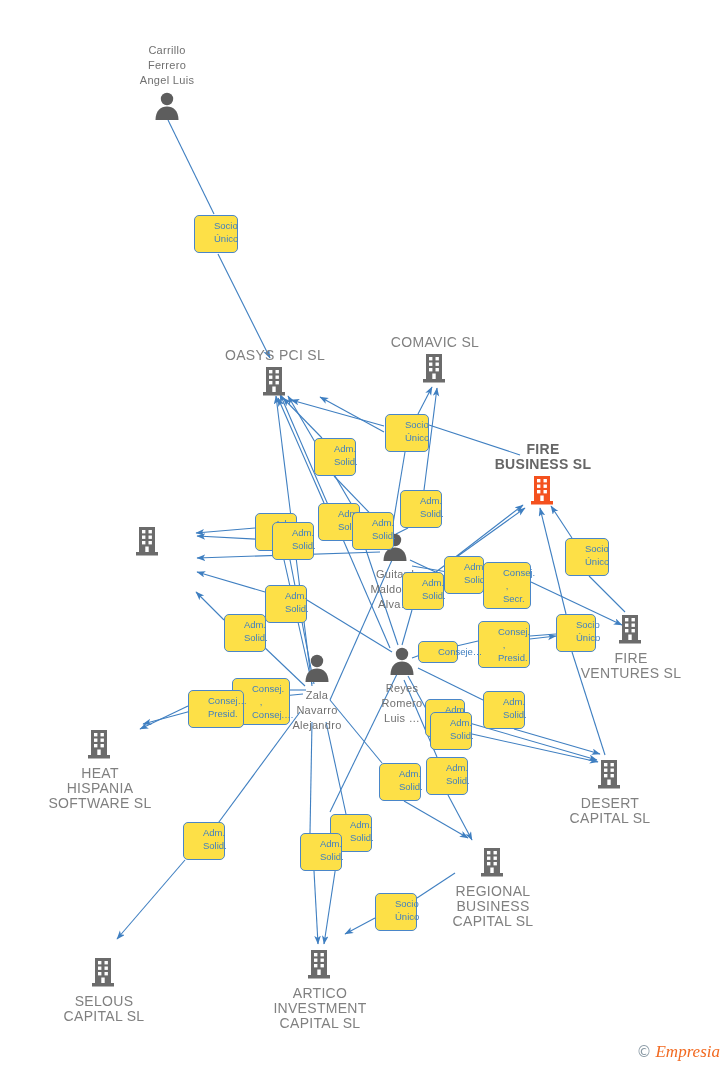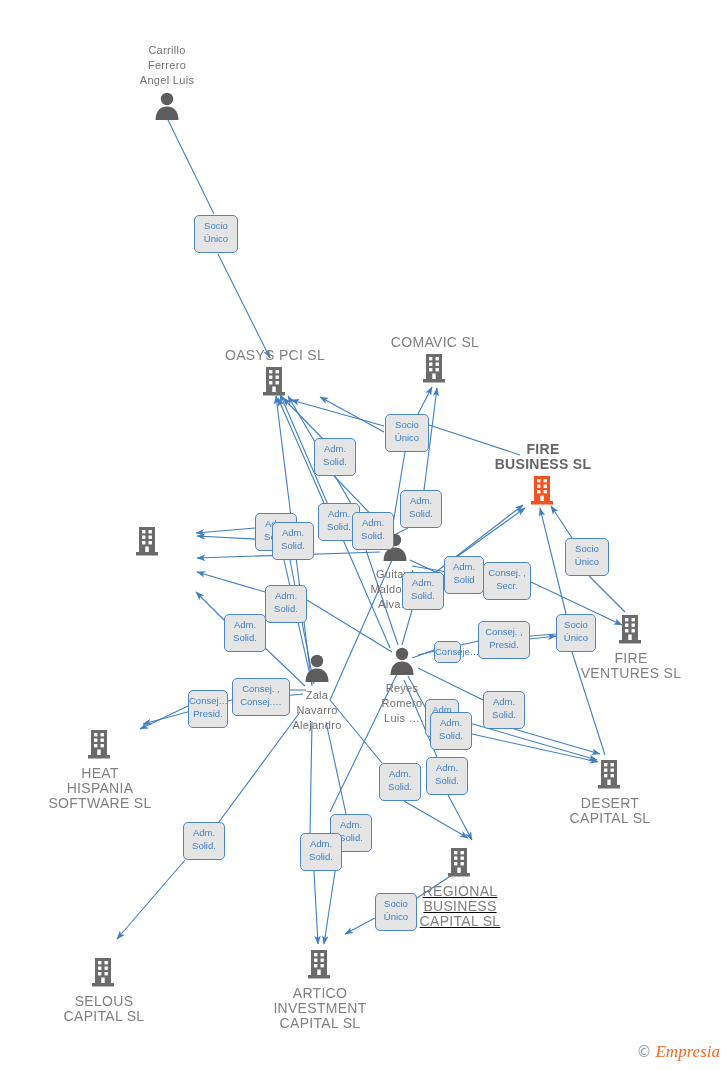--- a/index.html
+++ b/index.html
@@ -50,28 +50,28 @@
     color: #666666;
     font-weight: bold;
   }
   .node.label-above .label { margin-bottom: 2px; text-align: center; }
   .node.label-below .label { margin-top: 1px; }
   .node.person .label { color: #707070; font-size: 11px; }
 
   
   .chip {
     position: absolute;
-    background: #e5e5e5;
+    background: #fde047;
     border: 1.3px solid #4a86c8;
     border-radius: 5px;
     color: #3f7fc1;
     font-size: 9.5px;
     line-height: 13px;
     text-align: center;
-    padding: 3px 0;
+    padding: 3px 19px;
     white-space: pre-line;
     z-index: 5;
     font-family: "Liberation Sans", sans-serif;
   }
   
   #watermark {
     position: absolute;
     right: 8px;
     bottom: 8px;
     display: flex;
@@ -315,21 +315,21 @@
               <rect x="8" y="10.5" width="3.4" height="3.4"></rect>
               <rect x="14.5" y="10.5" width="3.4" height="3.4"></rect>
               <rect x="8" y="16" width="3.4" height="3.4"></rect>
               <rect x="14.5" y="16" width="3.4" height="3.4"></rect>
               <rect x="11.3" y="21.5" width="3.4" height="5.5"></rect>
             </g>
           </svg></span>
         <span class="label">DESERT
 CAPITAL  SL</span>
       </div>
-      <div class="node company label-below" style="left: 460px; top: 846px; text-decoration: underline;">
+      <div class="node company label-below" style="left: 493px; top: 846px;">
         <span class="glyph"><svg width="28" height="32" viewBox="0 0 28 32">
             <rect x="5" y="2" width="16" height="25" fill="#6b6b6b"></rect>
             <rect x="2" y="27" width="22" height="3.5" fill="#6b6b6b"></rect>
             <g fill="#ffffff">
               <rect x="8" y="5" width="3.4" height="3.4"></rect>
               <rect x="14.5" y="5" width="3.4" height="3.4"></rect>
               <rect x="8" y="10.5" width="3.4" height="3.4"></rect>
               <rect x="14.5" y="10.5" width="3.4" height="3.4"></rect>
               <rect x="8" y="16" width="3.4" height="3.4"></rect>
               <rect x="14.5" y="16" width="3.4" height="3.4"></rect>
@@ -402,24 +402,24 @@
       <div class="chip" style="left: 444px; top: 556px; width: 40px; min-height: 38px;"><span>Adm.
 Solid</span></div>
       <div class="chip" style="left: 483px; top: 562px; width: 48px; min-height: 38px;"><span>Consej. ,
 Secr.</span></div>
       <div class="chip" style="left: 565px; top: 538px; width: 44px; min-height: 38px;"><span>Socio
 Único</span></div>
       <div class="chip" style="left: 478px; top: 621px; width: 52px; min-height: 38px;"><span>Consej. ,
 Presid.</span></div>
       <div class="chip" style="left: 556px; top: 614px; width: 40px; min-height: 38px;"><span>Socio
 Único</span></div>
-      <div class="chip" style="left: 434px; top: 641px; width: 27px; min-height: 22px;"><span>Conseje…</span></div>
+      <div class="chip" style="left: 418px; top: 641px; width: 27px; min-height: 22px;"><span>Conseje…</span></div>
       <div class="chip" style="left: 232px; top: 678px; width: 58px; min-height: 38px;"><span>Consej. ,
 Consej.…</span></div>
-      <div class="chip" style="left: 188px; top: 690px; width: 40px; min-height: 38px;"><span>Consej…
+      <div class="chip" style="left: 188px; top: 690px; width: 56px; min-height: 38px;"><span>Consej…
 Presid.</span></div>
       <div class="chip" style="left: 483px; top: 691px; width: 42px; min-height: 38px;"><span>Adm.
 Solid.</span></div>
       <div class="chip" style="left: 425px; top: 699px; width: 34px; min-height: 38px;"><span>Adm
 So…</span></div>
       <div class="chip" style="left: 430px; top: 712px; width: 42px; min-height: 38px;"><span>Adm.
 Solid.</span></div>
       <div class="chip" style="left: 379px; top: 763px; width: 42px; min-height: 38px;"><span>Adm.
 Solid.</span></div>
       <div class="chip" style="left: 426px; top: 757px; width: 42px; min-height: 38px;"><span>Adm.

